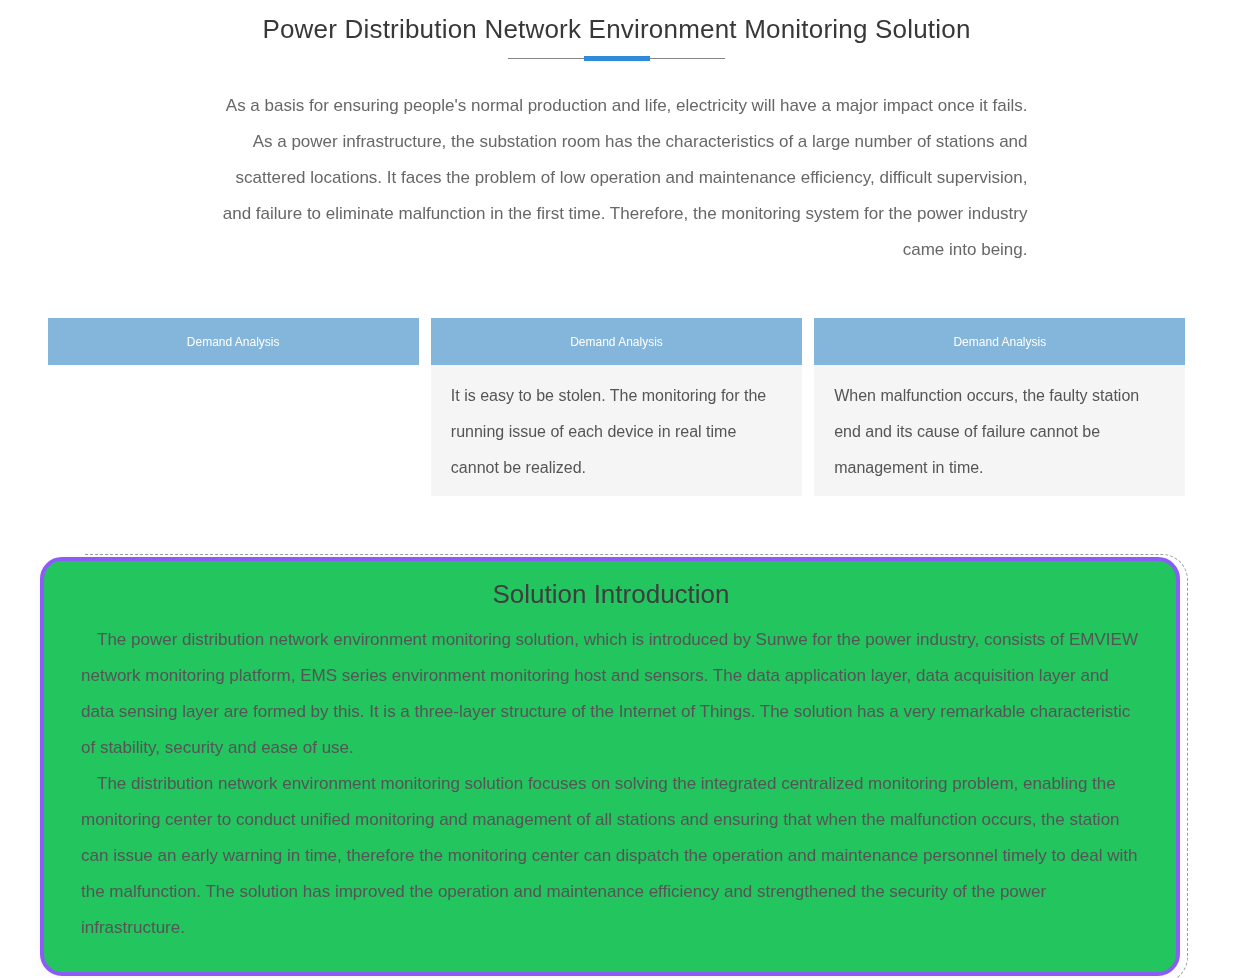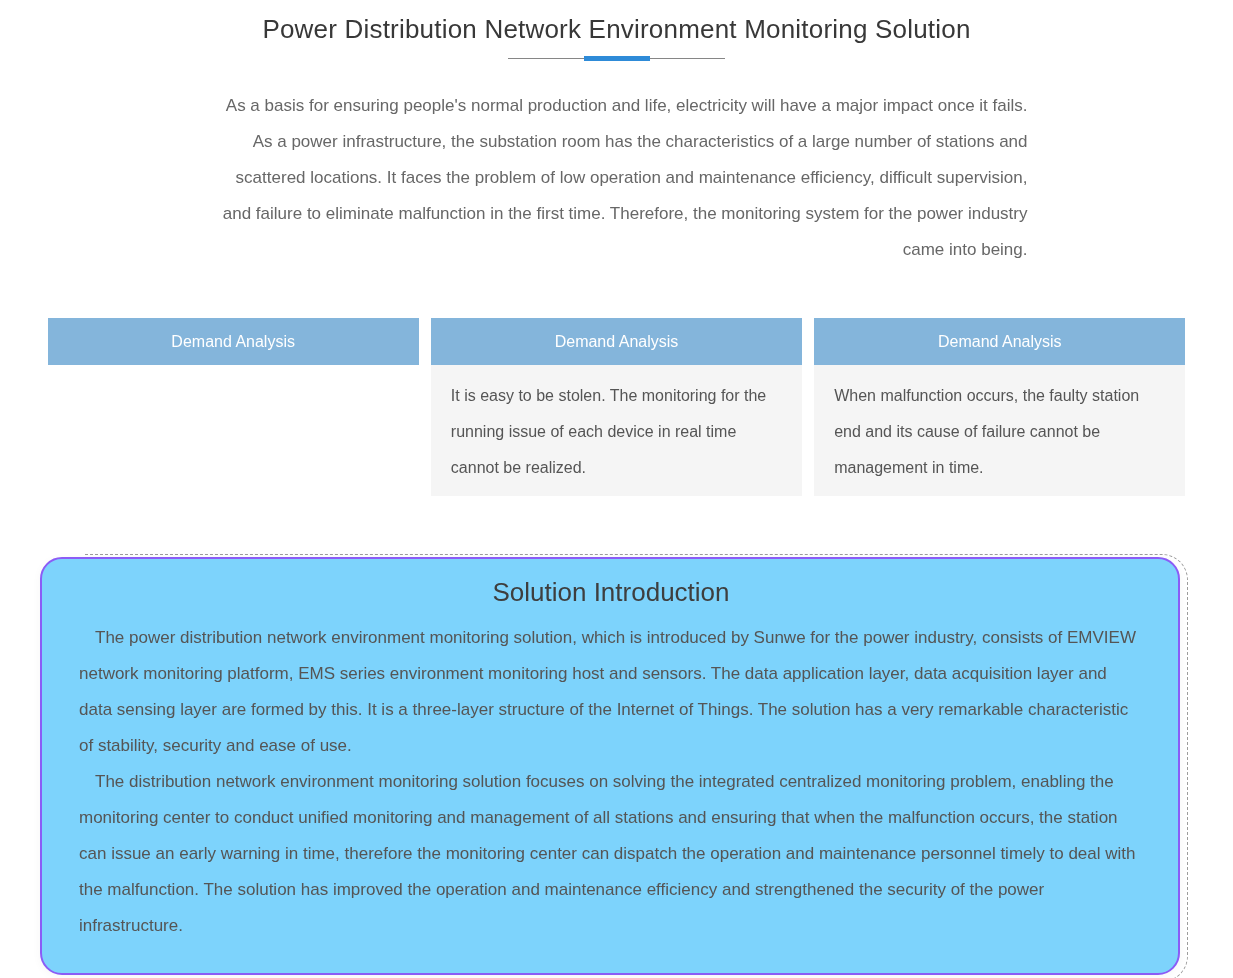--- a/index.html
+++ b/index.html
@@ -68,21 +68,21 @@
     display: flex;
     flex-direction: column;
   }
   .demand-card-header {
     height: 47px;
     display: flex;
     align-items: center;
     justify-content: center;
     background: var(--card-header-bg, #84b5db);
     color: #ffffff;
-    font-size: 16px;
+    font-size: 12px;
   }
   .demand-card-body {
     flex: 1;
     background: var(--card-body-bg, #f5f5f5);
     padding: 13px 20px 10px;
     font-size: 16px;
     line-height: 36px;
     color: #555555;
   }
 
@@ -98,22 +98,22 @@
     top: -3px;
     right: -8px;
     bottom: -7px;
     border: 1px dashed #9c9c9c;
     border-left: none;
     border-radius: 0 26px 26px 0;
     pointer-events: none;
   }
   .solution-card {
     position: relative;
-    background: #7dd3fc;
-    border: 2px solid #8b5cf6;
+    background: #22c55e;
+    border: 4px solid #8b5cf6;
     border-radius: 22px;
     padding: 18px 35px 26px 37px;
     box-shadow: 0 2px 10px rgba(0,0,0,0.04);
     min-height: 418px;
   }
   .solution-heading {
     margin: 0 0 12px;
     text-align: center;
     font-size: 26px;
     font-weight: 500;

